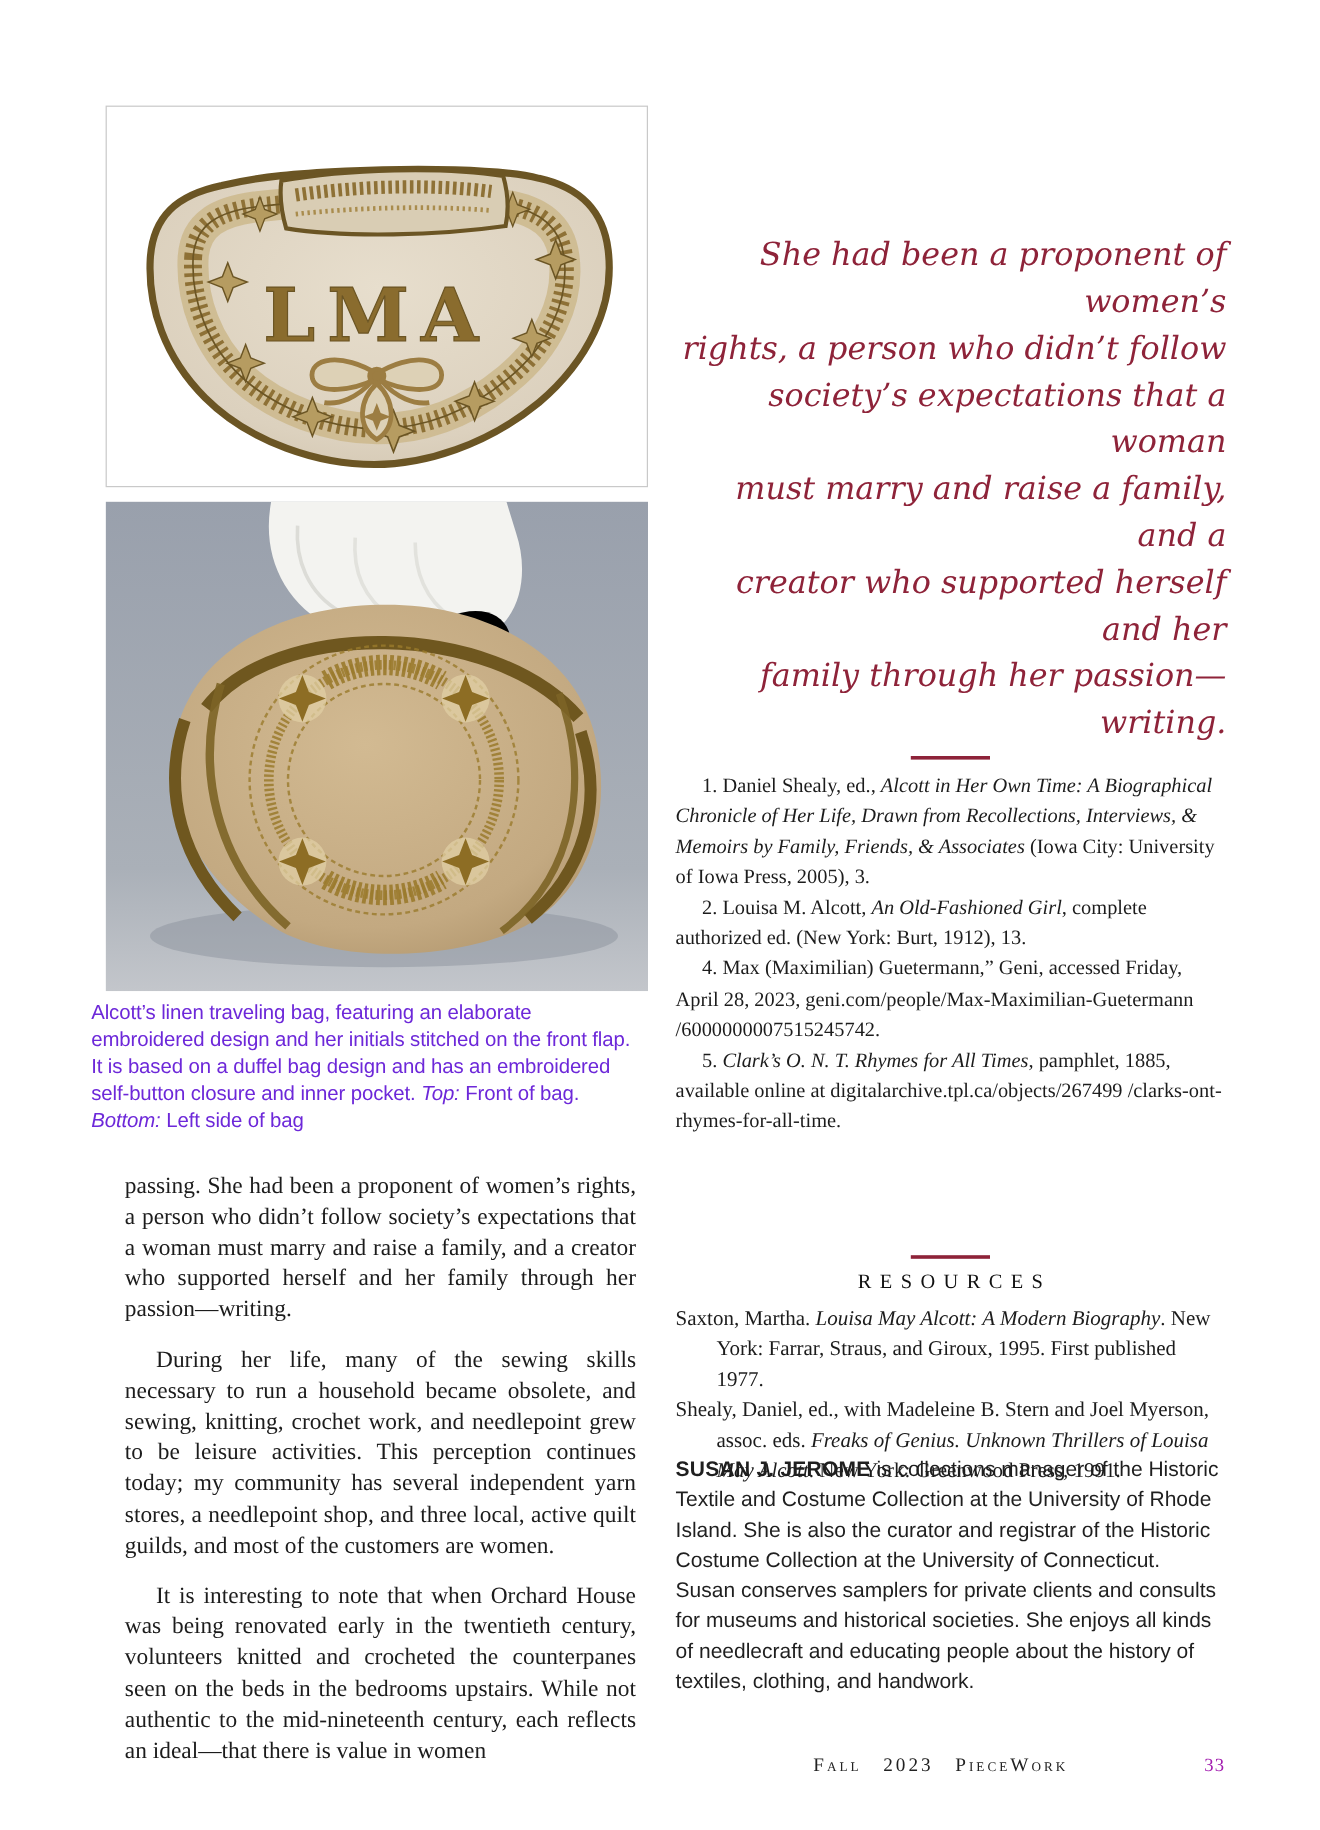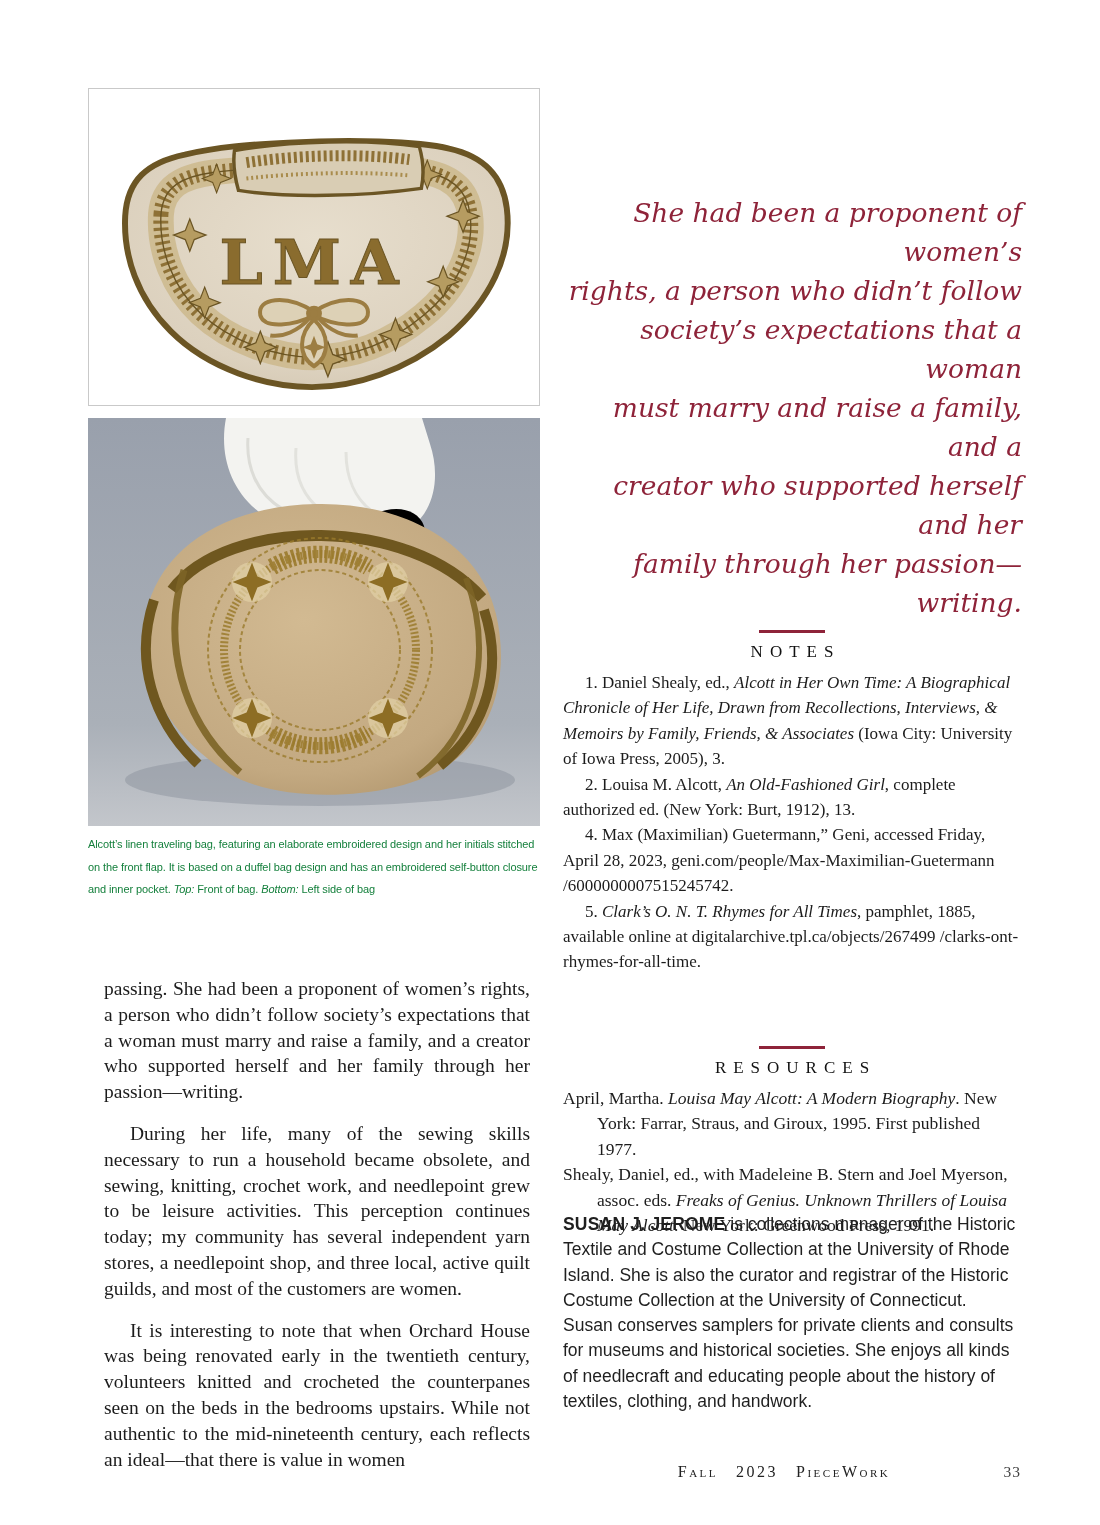--- a/index.html
+++ b/index.html
@@ -6,23 +6,23 @@
   .page{position:relative;width:1100px;height:1525px;background:#fff;overflow:hidden;
         font-family:"Liberation Serif",serif;color:#1c1c1c;}
 
   
   .photo-front{position:absolute;left:88px;top:88px;width:452px;height:318px;
                background:#fff;border:1px solid #c9c9c9;box-sizing:border-box;}
   .photo-side{position:absolute;left:88px;top:418px;width:452px;height:408px;}
   .photo-front svg,.photo-side svg{display:block;width:100%;height:100%;}
 
   
-  .caption{position:absolute;left:88px;top:833px;width:454px;
-           font-family:"Liberation Sans",sans-serif;font-size:11px;line-height:22.6px;
-           color:#15803d;letter-spacing:-0.1px;}
+  .caption{position:absolute;left:76px;top:833px;width:454px;
+           font-family:"Liberation Sans",sans-serif;font-size:17px;line-height:22.6px;
+           color:#6d28d9;letter-spacing:-0.1px;}
 
   
   .body-left{position:absolute;left:88px;top:960px;width:458px;}
   .body-left p{margin:16px;font-size:19.5px;line-height:25.8px;text-align:justify;}
   .body-left p.indent{text-indent:26px;}
 
   
   .pull-quote{position:absolute;left:560px;top:193px;width:462px;
               font-family:"DejaVu Serif",serif;font-style:italic;
               font-size:26.5px;line-height:39px;text-align:right;
@@ -47,21 +47,21 @@
   .bio{position:absolute;left:563px;top:1212px;width:458px;margin:0;
        font-family:"Liberation Sans",sans-serif;font-size:17.5px;line-height:25.3px;
        color:#1f1f1f;}
   .bio strong{letter-spacing:0.2px;}
 
   
   .footer{position:absolute;left:563px;top:1463px;width:458px;height:22px;}
   .issue-line{position:absolute;left:0;right:16px;text-align:center;
               font-variant:small-caps;font-size:16px;letter-spacing:2.5px;color:#222;}
   .issue-line .sp{display:inline-block;width:18px;}
-  .page-num{position:absolute;right:0;top:0;font-size:15.5px;color:#404040;letter-spacing:1px;}
+  .page-num{position:absolute;right:0;top:0;font-size:15.5px;color:#a21caf;letter-spacing:1px;}
 
   em{font-style:italic;}
 </style>
 </head>
 <body>
 
 <div class="page">
 
   <figure class="photo-front" style="margin:0">
     <svg viewBox="0 0 452 318">
@@ -179,31 +179,30 @@
   <div class="pull-quote" style="color: rgb(142, 35, 57);">She had been a proponent of women’s
 rights, a person who didn’t follow
 society’s expectations that a woman
 must marry and raise a family, and a
 creator who supported herself and her
 family through her passion—writing.</div>
 
 
   <section class="section sec-notes">
     <div class="rule" style="background: rgb(142, 35, 57);"></div>
-    <h3 class="sec-head">NOTES</h3>
     <p class="note"><span>1. Daniel Shealy, ed., </span><em>Alcott in Her Own Time: A Biographical Chronicle of Her Life, Drawn from Recollections, Interviews, &amp; Memoirs by Family, Friends, &amp; Associates</em><span> (Iowa City: University of Iowa Press, 2005), 3.</span></p>
     <p class="note"><span>2. Louisa M. Alcott, </span><em>An Old-Fashioned Girl</em><span>, complete authorized ed. (New York: Burt, 1912), 13.</span></p>
     <p class="note"><span>4. Max (Maximilian) Guetermann,” Geni, accessed Friday, April 28, 2023, geni.com/people/Max-Maximilian-Guetermann /6000000007515245742.</span></p>
     <p class="note"><span>5. </span><em>Clark’s O. N. T. Rhymes for All Times</em><span>, pamphlet, 1885, available online at digitalarchive.tpl.ca/objects/267499 /clarks-ont-rhymes-for-all-time.</span></p>
   </section>
 
   <section class="section sec-resources">
     <div class="rule" style="background: rgb(142, 35, 57);"></div>
     <h3 class="sec-head">RESOURCES</h3>
-    <p class="resource"><span>April, Martha. </span><em>Louisa May Alcott: A Modern Biography</em><span>. New York: Farrar, Straus, and Giroux, 1995. First published 1977.</span></p>
+    <p class="resource"><span>Saxton, Martha. </span><em>Louisa May Alcott: A Modern Biography</em><span>. New York: Farrar, Straus, and Giroux, 1995. First published 1977.</span></p>
     <p class="resource"><span>Shealy, Daniel, ed., with Madeleine B. Stern and Joel Myerson, assoc. eds. </span><em>Freaks of Genius. Unknown Thrillers of Louisa May Alcott</em><span>. New York: Greenwood Press, 1991.</span></p>
   </section>
 
   <p class="bio"><strong>SUSAN J. JEROME</strong><span> is collections manager of the Historic Textile and Costume Collection at the University of Rhode Island. She is also the curator and registrar of the Historic Costume Collection at the University of Connecticut. Susan conserves samplers for private clients and consults for museums and historical societies. She enjoys all kinds of needlecraft and educating people about the history of textiles, clothing, and handwork.</span></p>
 
   <footer class="footer">
     <span class="issue-line"><span>Fall</span><span class="sp"></span><span>2023</span><span class="sp"></span><span>PieceWork</span></span>
     <span class="page-num">33</span>
   </footer>
 

